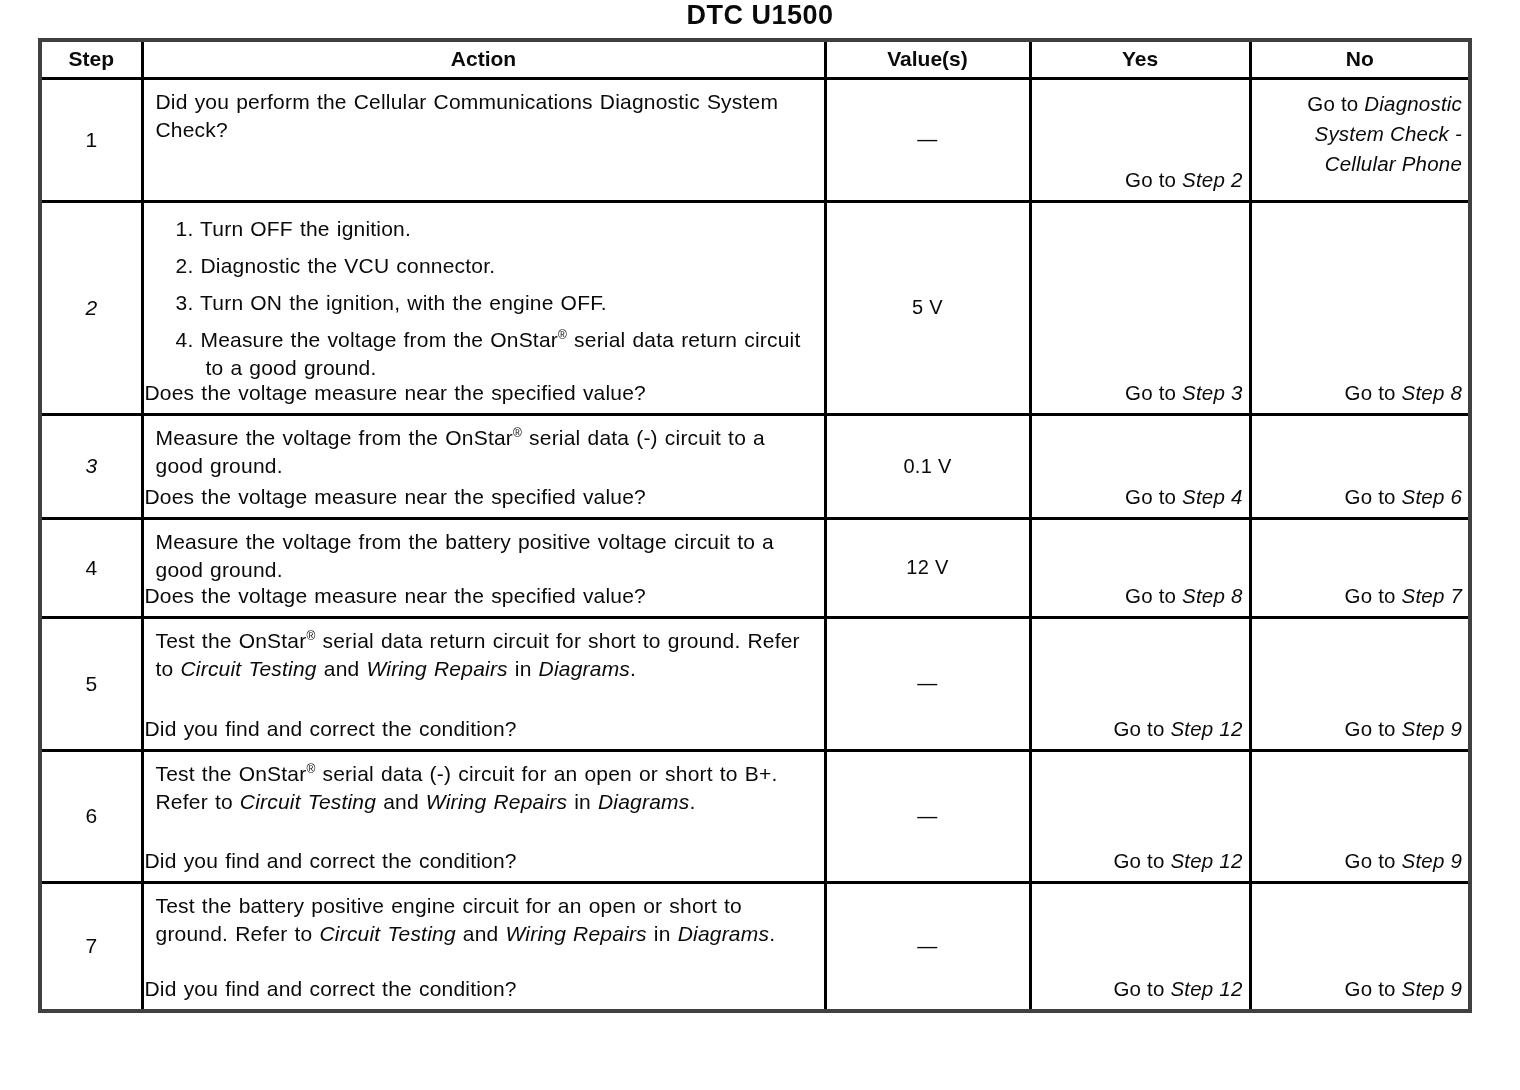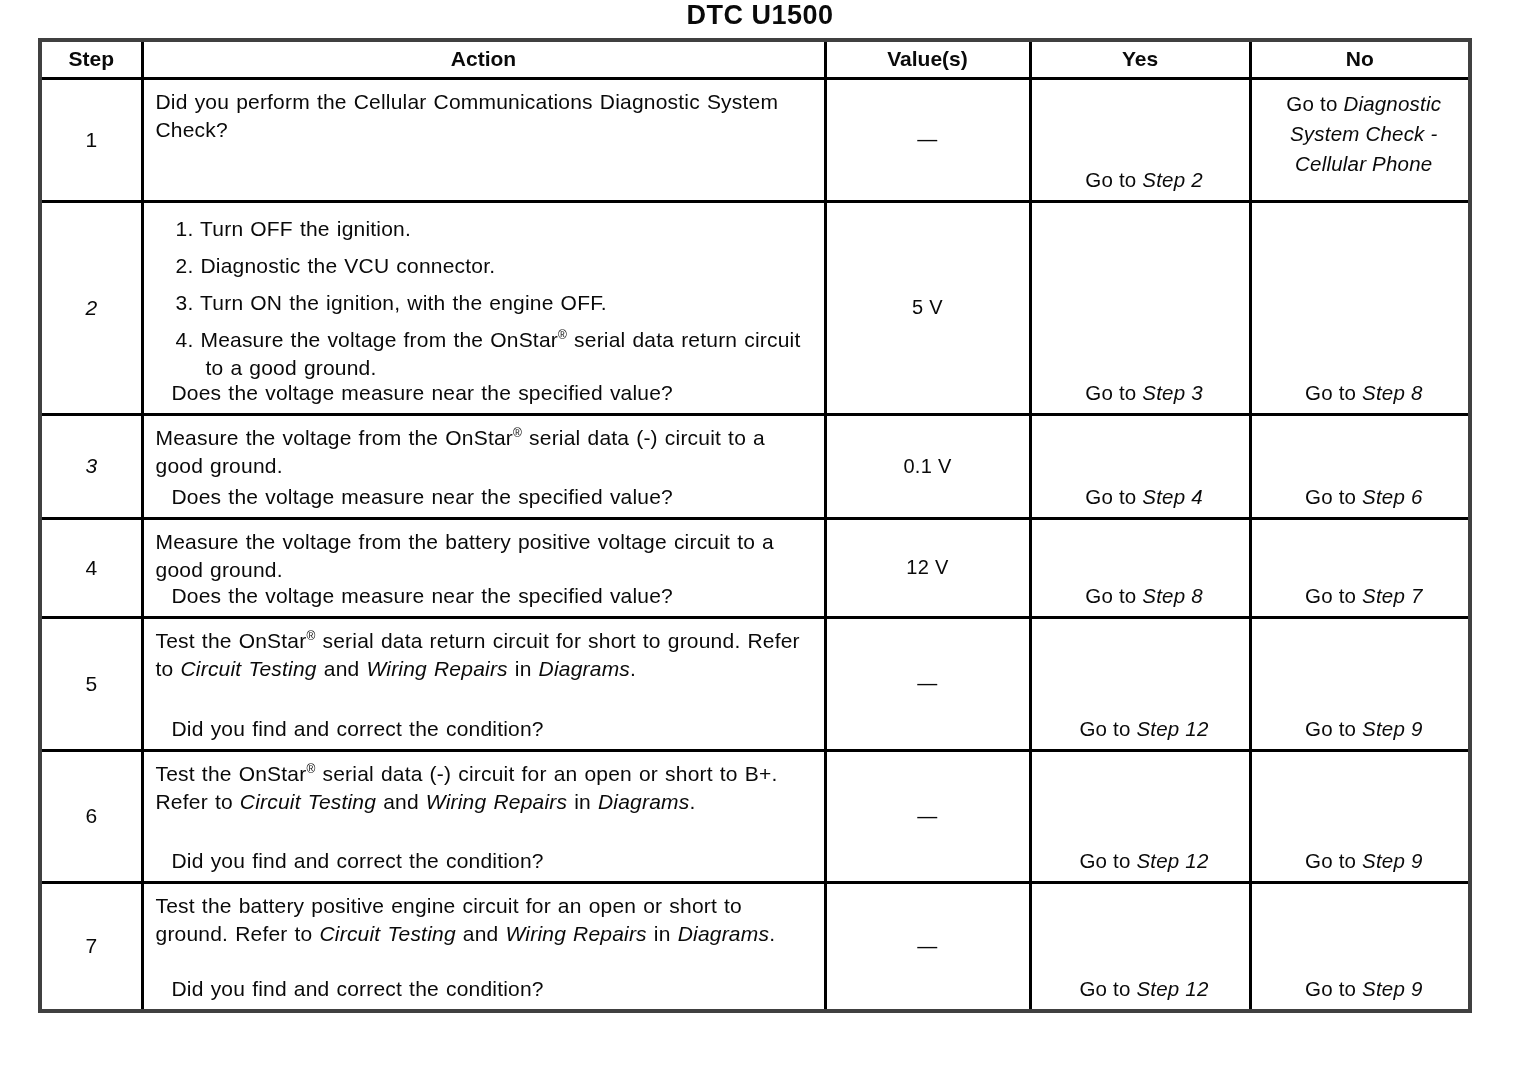--- a/index.html
+++ b/index.html
@@ -39,28 +39,28 @@
   .schem-cell .schem-value { margin-left:9px; }
   .c-step {
     text-align:center; vertical-align:middle; font-size:21px; padding:0 4px;
   }
   .c-action {
     vertical-align:top; position:relative;
     padding:8px 14px 8px 12px;
     font-size:21px; line-height:28px; letter-spacing:0.2px; word-spacing:1px;
   }
   .action-question {
-    position:absolute; bottom:7px; left:28px; right:14px;
+    position:absolute; bottom:7px; left:1px; right:14px;
     line-height:26px;
   }
   .c-value {
     text-align:center; vertical-align:middle; font-size:20px; letter-spacing:0.3px;
   }
   .c-yes, .c-no {
-    text-align:center; vertical-align:bottom;
+    text-align:right; vertical-align:bottom;
     padding:0 6px 8px 14px; font-size:20.5px; letter-spacing:0.2px;
   }
   .c-no.top {
     vertical-align:top; padding-top:9px; line-height:30px;
   }
   .it  { font-style:italic; }
   .b   { font-weight:bold; }
   .sup { font-size:12px; vertical-align:super; line-height:0; }
   .rich-list { margin-top:4px; }
   .rich-li {

